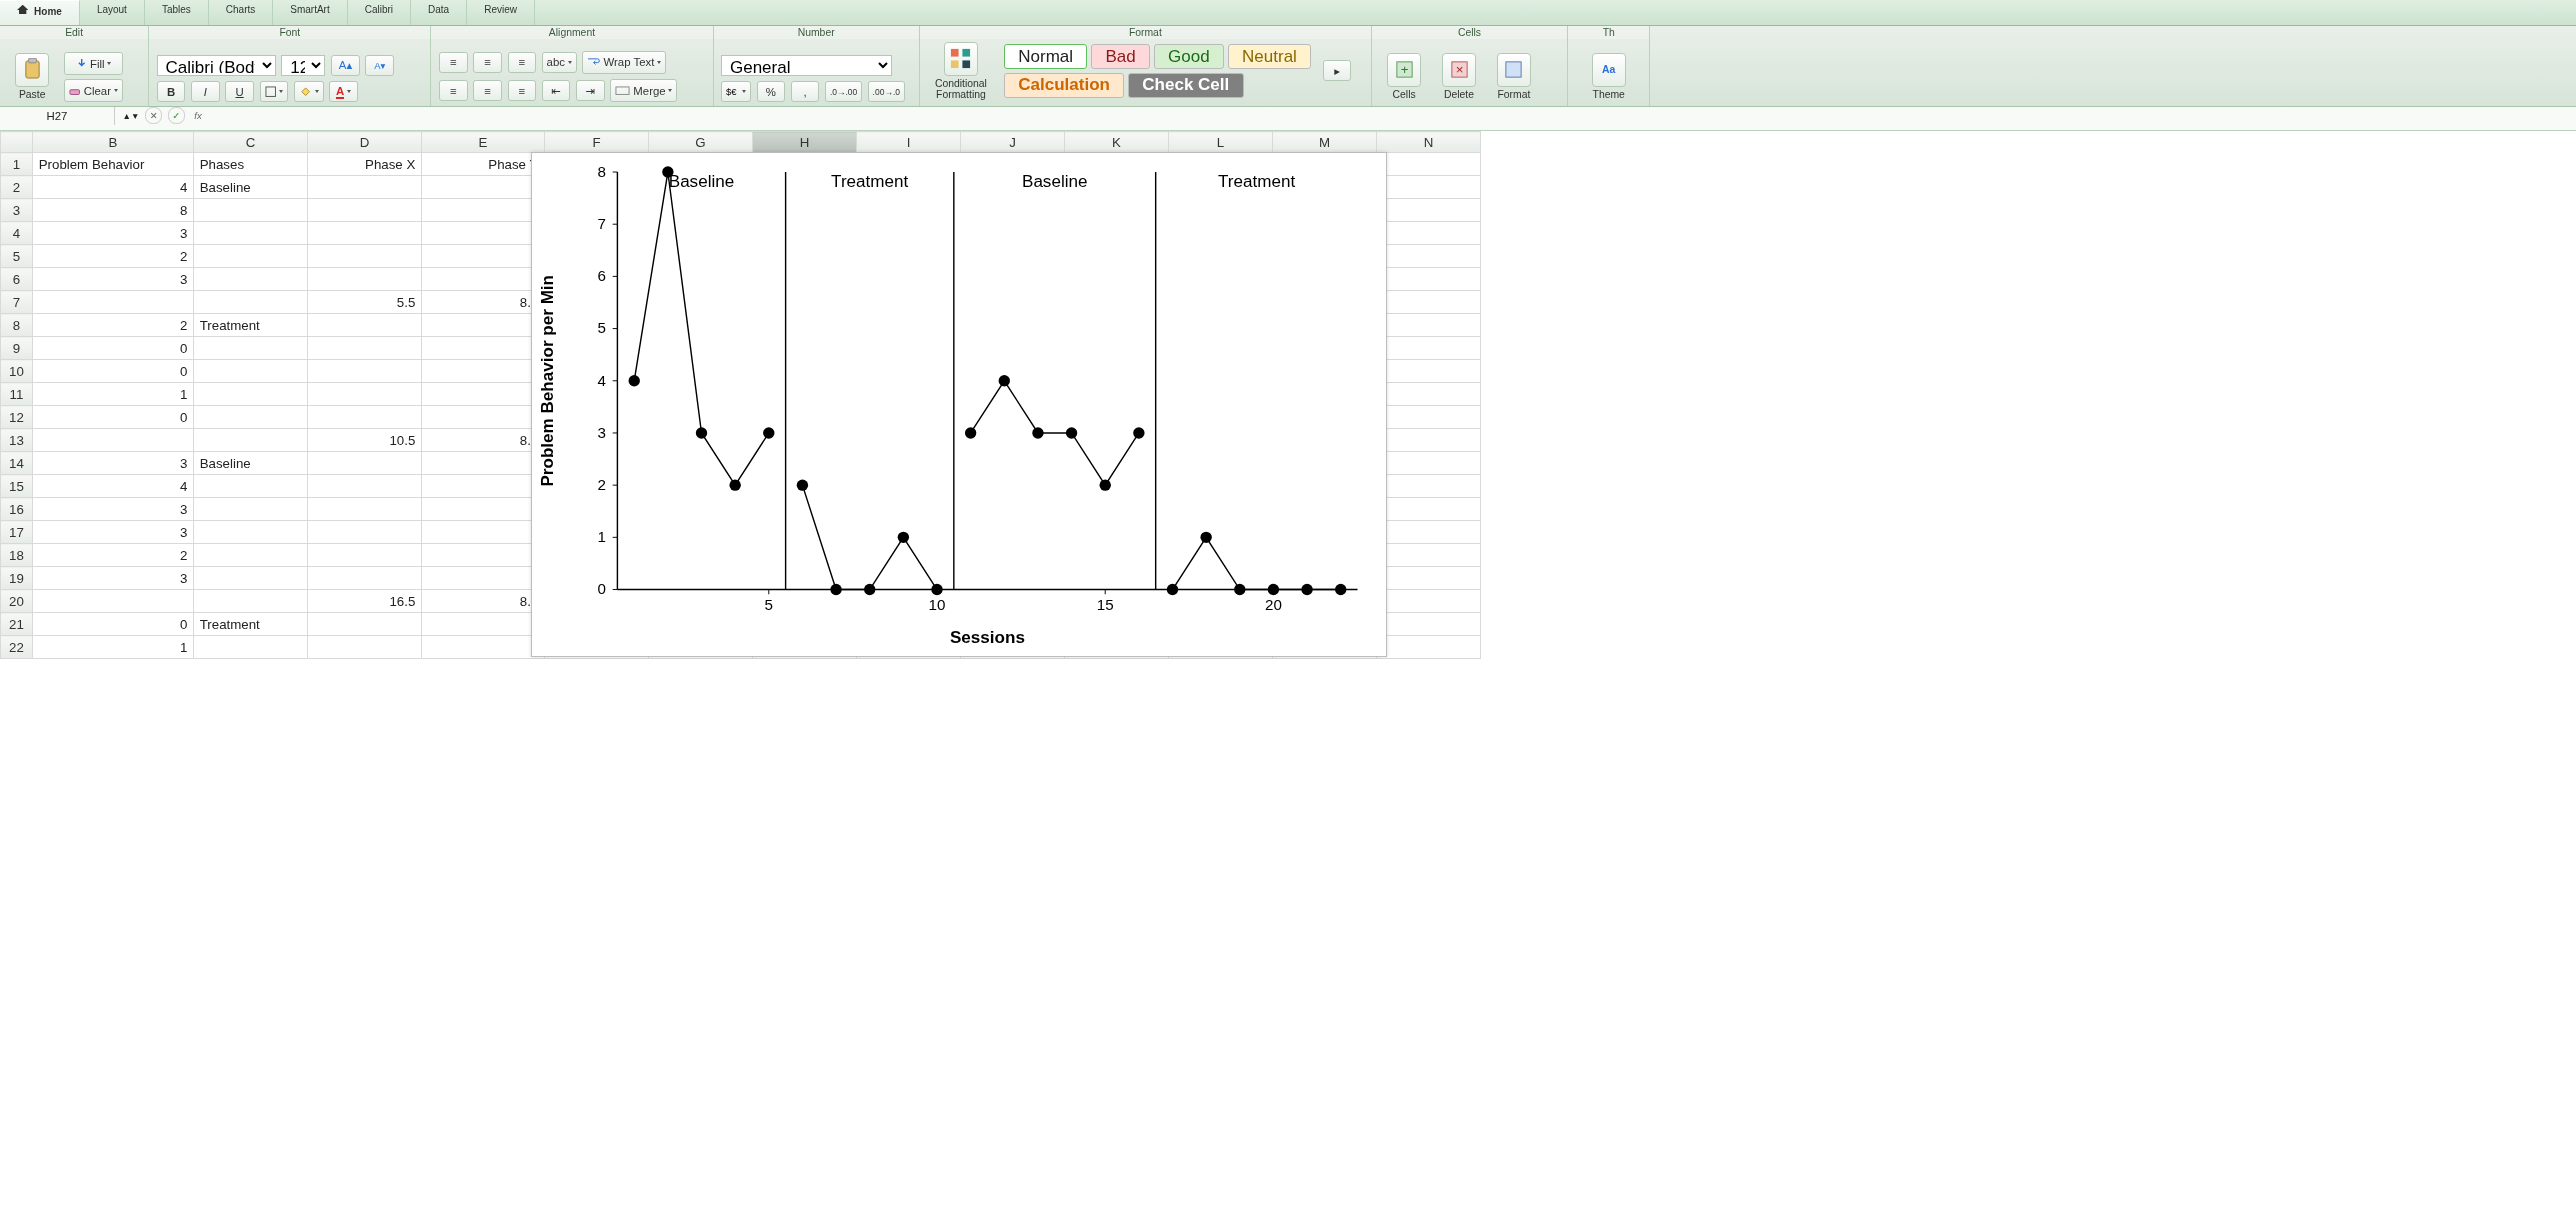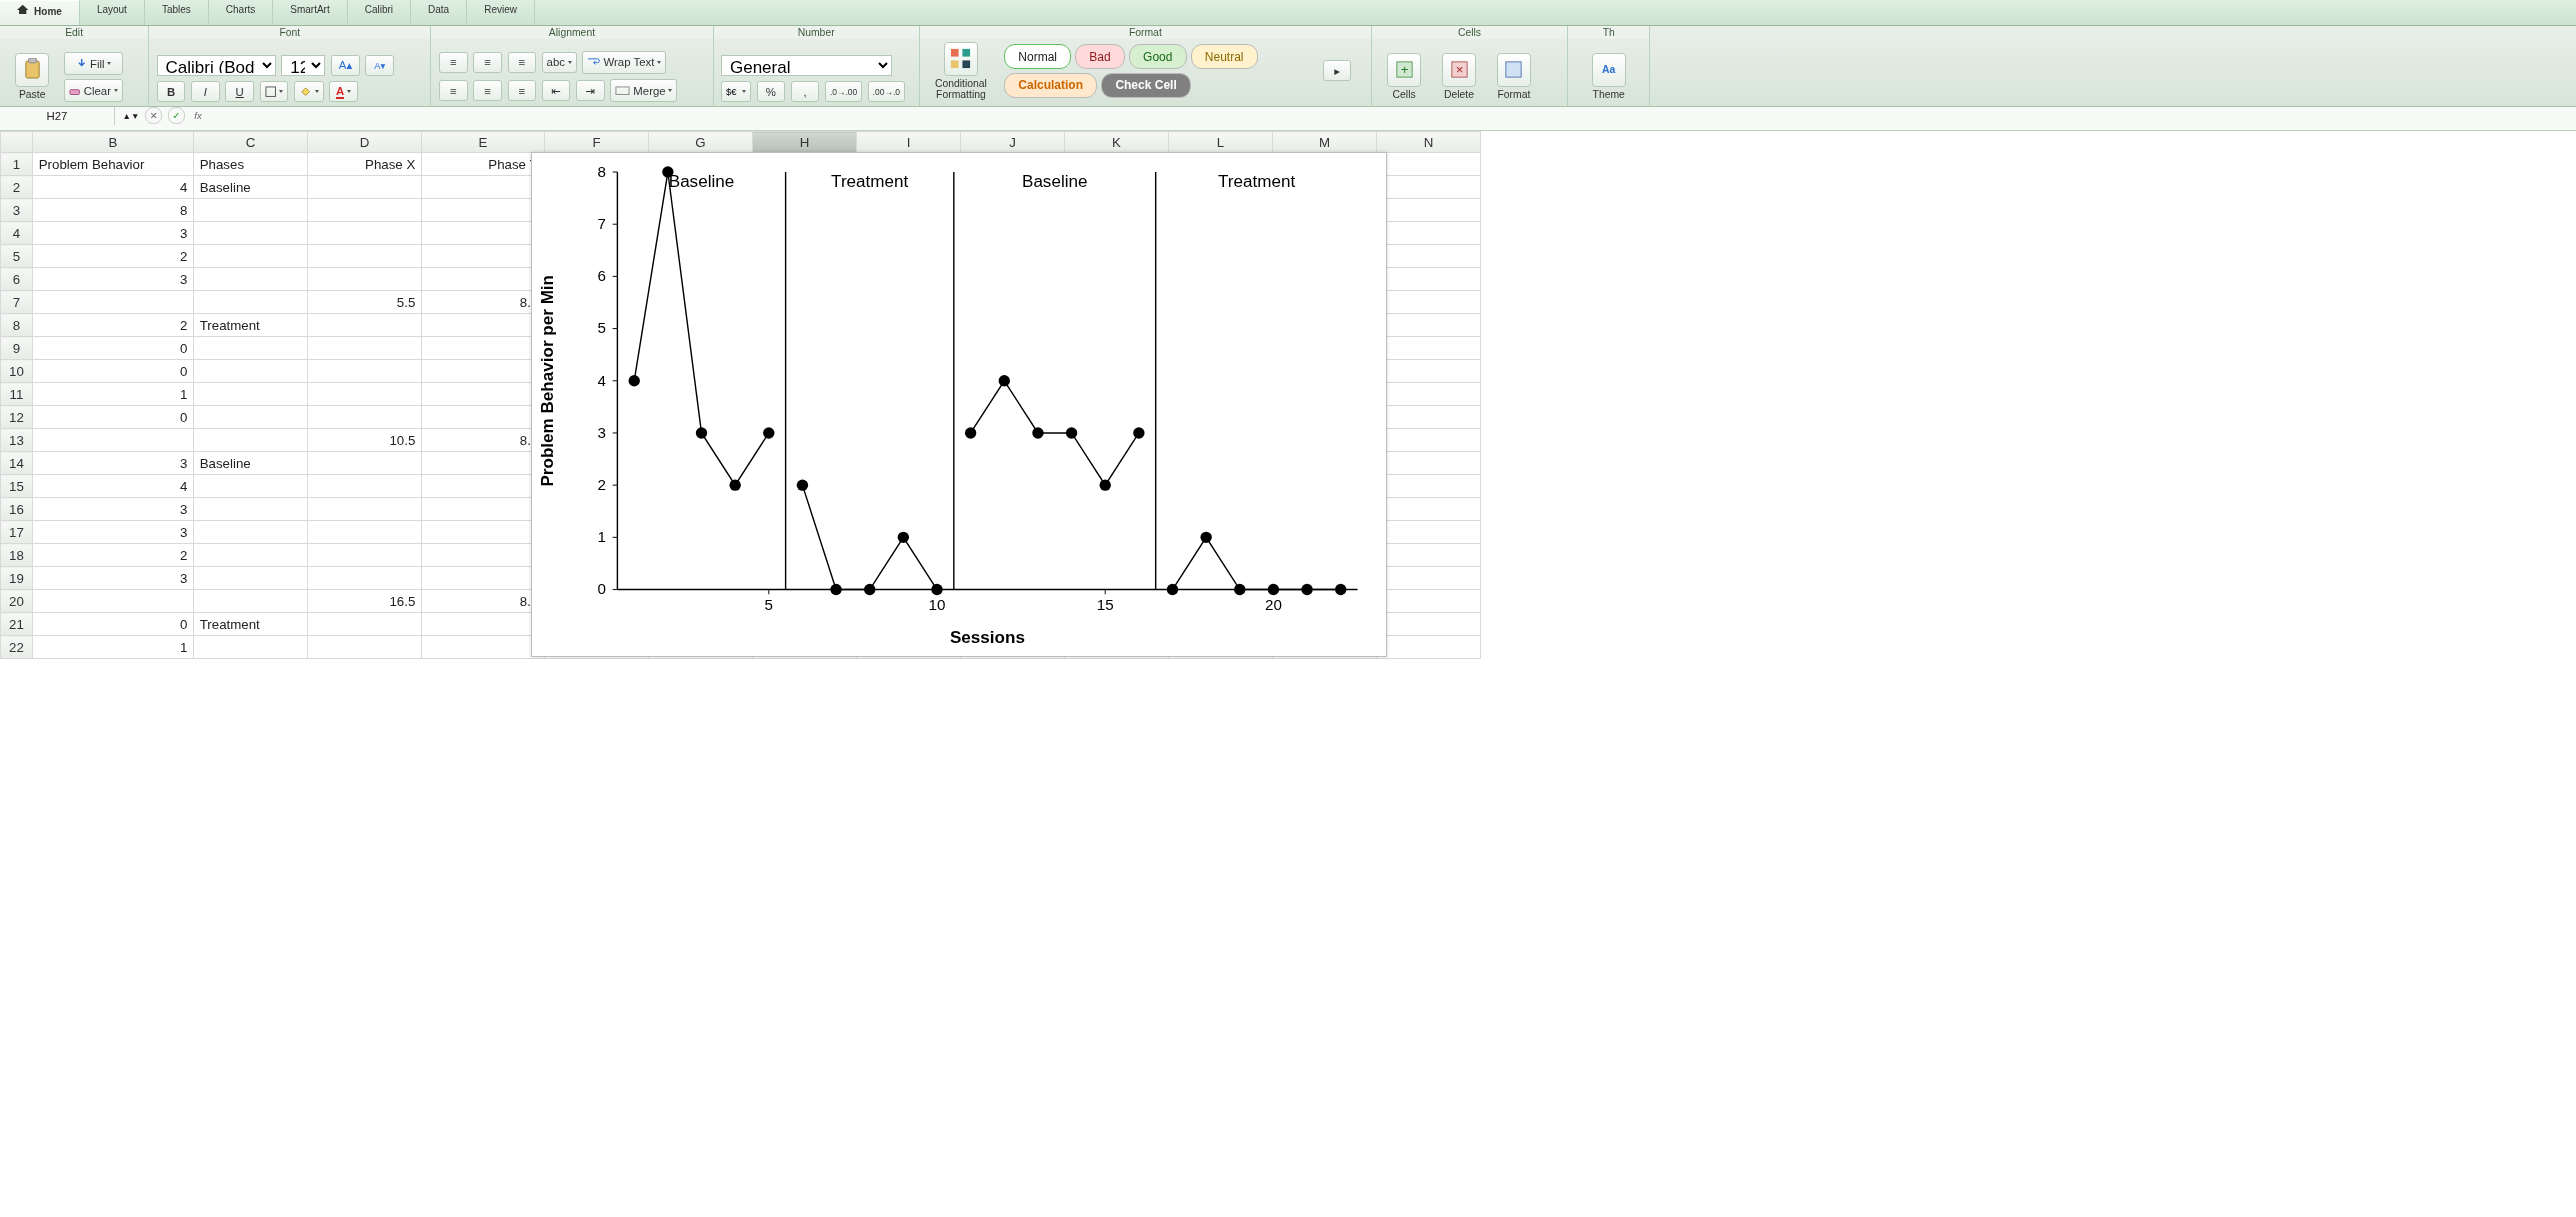--- a/index.html
+++ b/index.html
@@ -12,21 +12,21 @@
   .ribbon{display:flex;background:linear-gradient(#e9efe9,#d7e4d8);border-bottom:0.9px solid #a9c3ab;height:80px;}
   .group{position:relative;border-right:0.9px solid #b9d2bb;padding:13.3px 7.6px 3.8px 7.6px;display:flex;flex-direction:column;justify-content:flex-end;}
   .group-label{position:absolute;top:0;left:0;right:0;text-align:center;font-size:10.4px;color:#3a5a3c;padding:0.9px 0;background:rgba(255,255,255,0.25);}  
   .row{display:flex;align-items:center;gap:5.7px;}
   .btn{display:inline-flex;align-items:center;justify-content:center;height:21px;min-width:21px;padding:0 3.8px;border:0.9px solid #b3c9b5;border-radius:2.8px;background:linear-gradient(#fdfdfd,#e7efe8);font-size:11.4px;color:#333;}
   .btn.small{height:19px;min-width:19px;}
   .dd{width:0;height:0;border-left:2.8px solid transparent;border-right:2.8px solid transparent;border-top:3.8px solid #555;margin-left:2.8px;}
   .sel{height:21px;border:0.9px solid #b3c9b5;background:#fff;font-size:17px;padding:1.9px 3.8px;}
   .bigbtn{display:flex;flex-direction:column;align-items:center;justify-content:flex-end;gap:2.8px;padding:1.9px 7.6px;font-size:10.4px;color:#333;}
   .bigbtn .ico{width:32px;height:32px;border:0.9px solid #b3c9b5;border-radius:3.8px;background:linear-gradient(#fff,#e7efe8);display:flex;align-items:center;justify-content:center;}
-  .style-pill{display:inline-flex;align-items:center;height:23px;padding:0 13.3px;border:0.9px solid #bbb;border-radius:11px;font-size:12px;margin:1.9px;}
+  .style-pill{display:inline-flex;align-items:center;height:23px;padding:0 13.3px;border:0.9px solid #bbb;border-radius:3px;font-size:17px;margin:1.9px;}
   .style-pill.normal{background:#fff;border:1.9px solid #5fbf5f;color:#222;}
   .style-pill.bad{background:#ffd9d9;color:#8a1a1a;}
   .style-pill.good{background:#d6efce;color:#1a6a1a;}
   .style-pill.neutral{background:#fff2cc;color:#8a6a00;}
   .style-pill.calc{background:#ffe8cc;color:#cc6600;font-weight:600;}
   .style-pill.check{background:#808080;color:#fff;font-weight:600;}
   
   .fxbar{display:flex;align-items:flex-start;height:23px;border-bottom:0.9px solid #b9d2bb;background:#f7faf7;font-size:11.4px;}
   .namebox{width:114px;text-align:center;border-right:0.9px solid #ccc;padding:2.8px 0;}
   .fx-ctrls{display:flex;gap:5.7px;padding:0 7.6px;align-items:center;}

